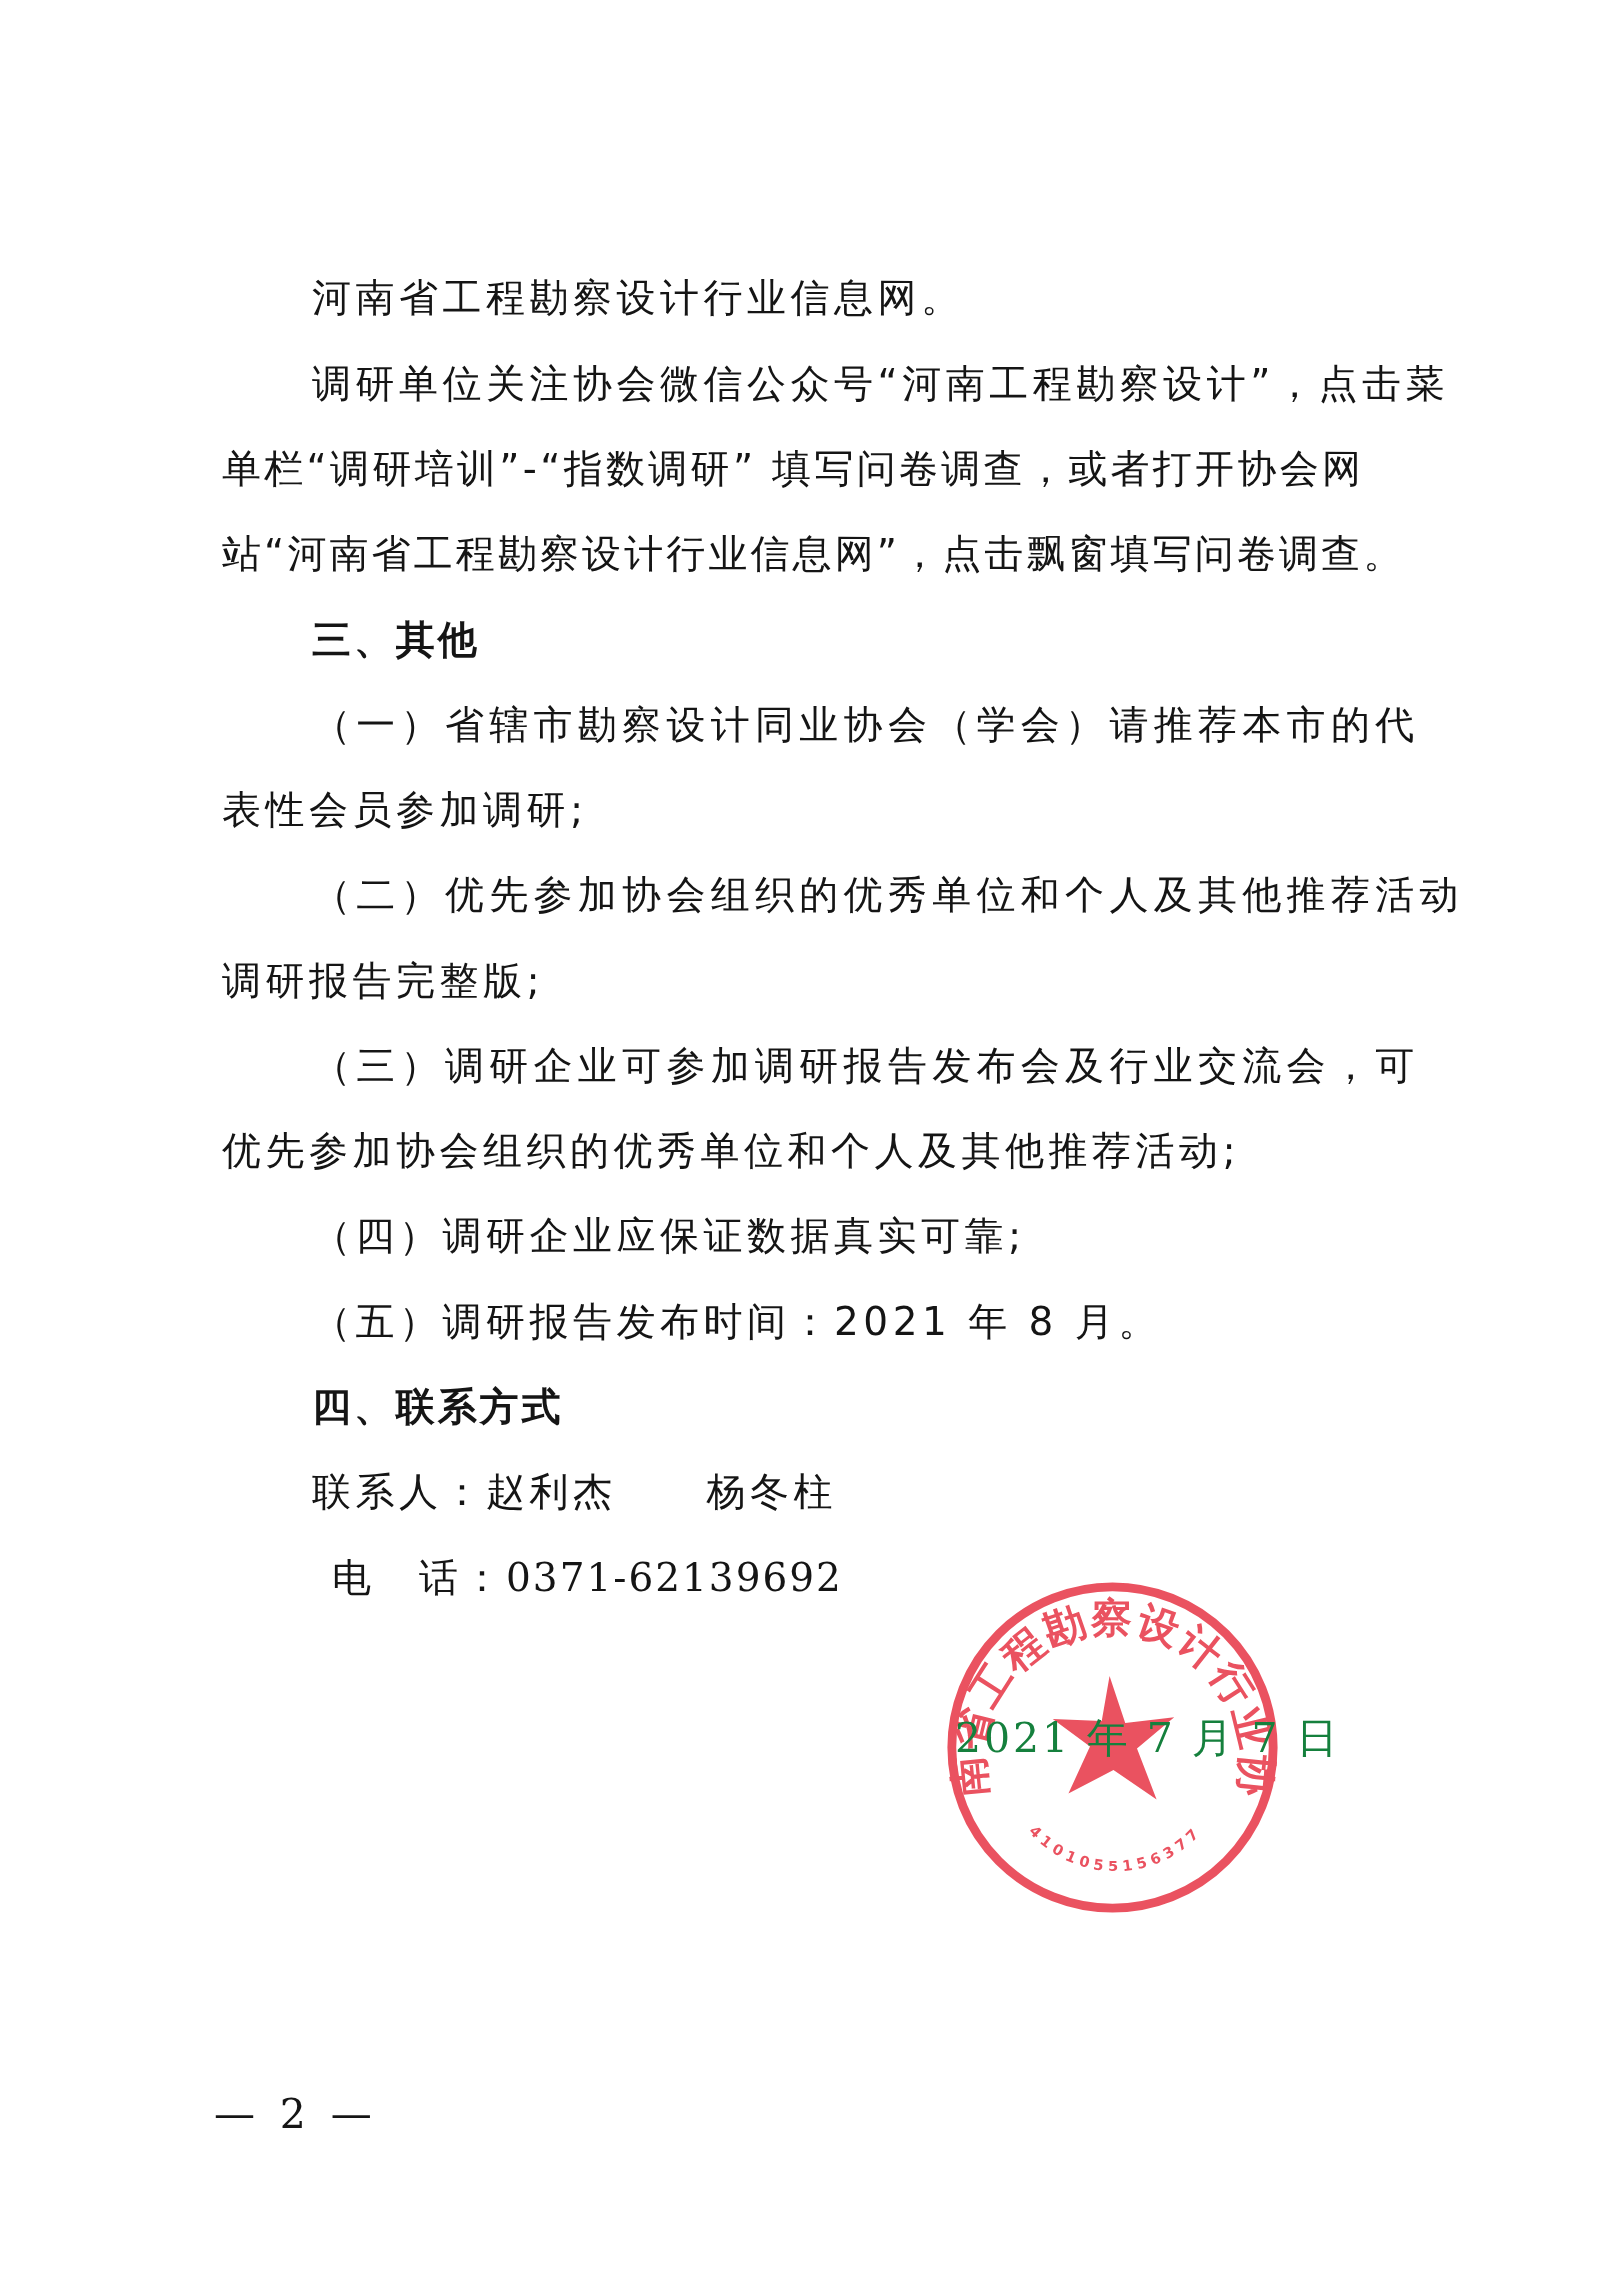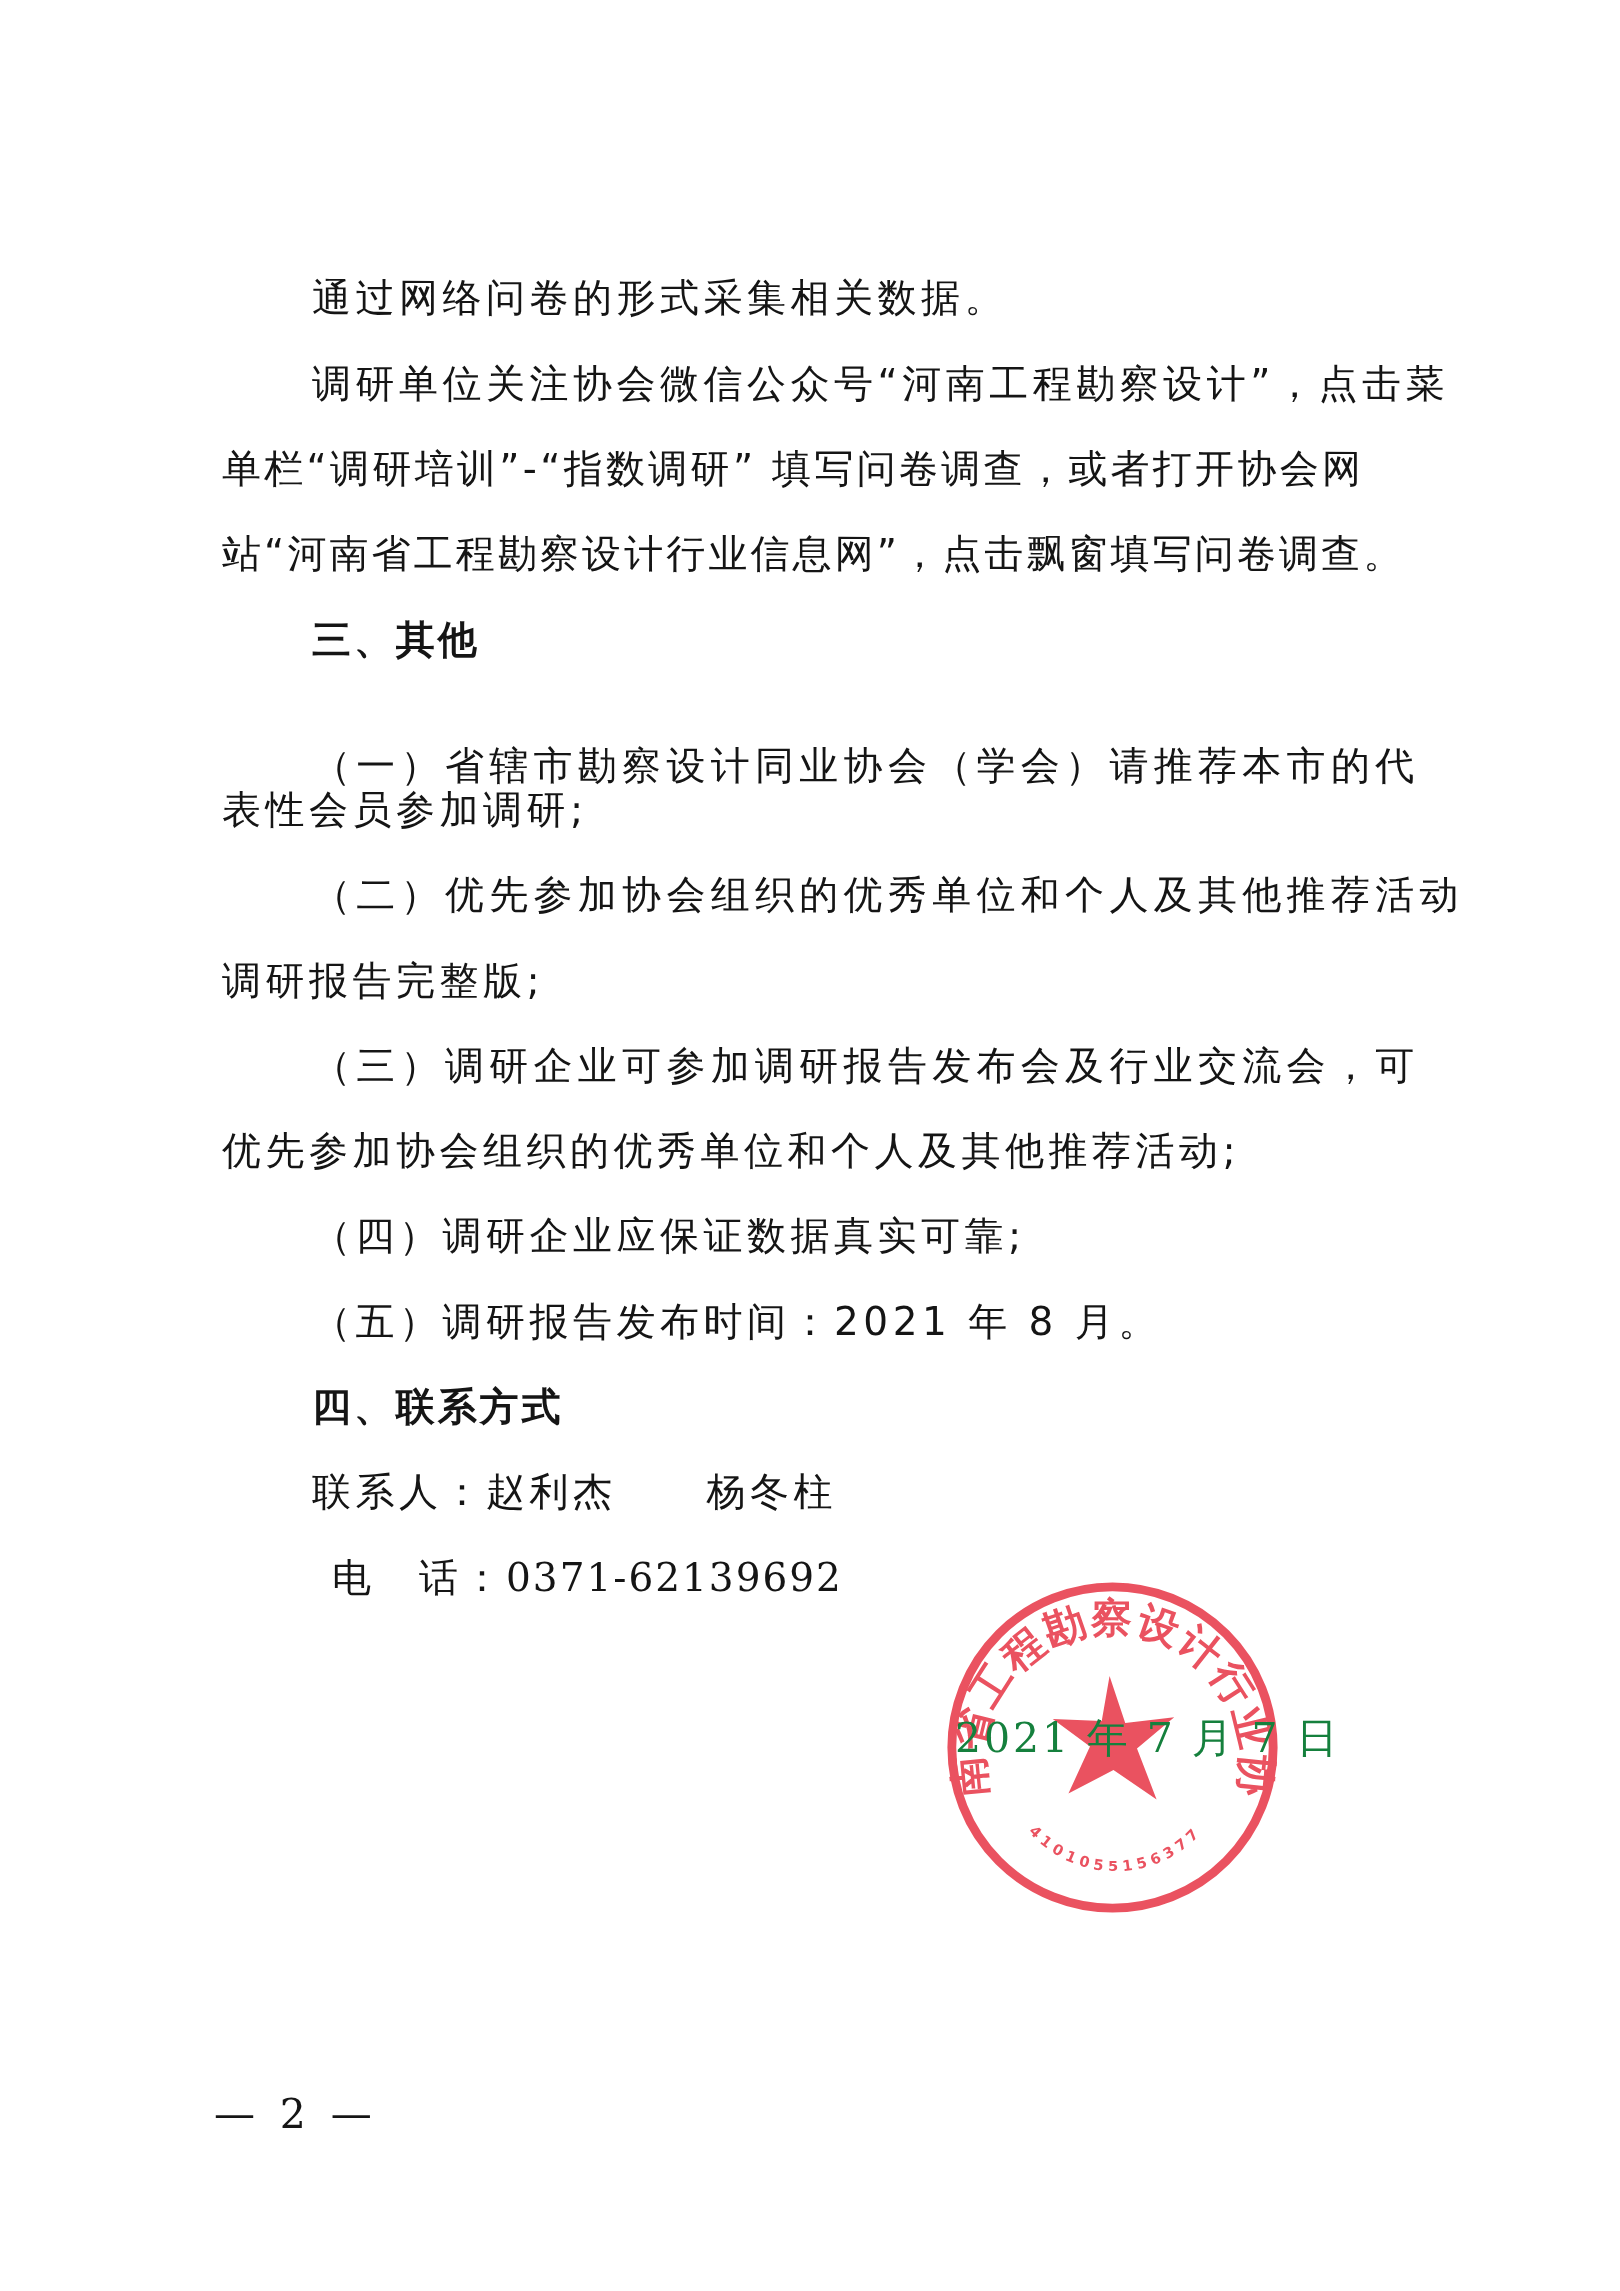--- a/index.html
+++ b/index.html
@@ -14,29 +14,29 @@
                font-size: 41px; line-height: 47px; letter-spacing: 2.9px; color: #15803d; z-index: 3; white-space: nowrap; }
   .stamp { position: absolute; left: 943px; top: 1578px; width: 339px; height: 339px; z-index: 2; opacity: 0.9; }
   .page-num { position: absolute; left: 214px; top: 2091px; font-family: "DejaVu Serif", serif;
               font-size: 41px; line-height: 47px; letter-spacing: 5.9px; white-space: nowrap; }
 </style>
 </head>
 <body>
 
 <div class="page">
 
-  <div class="line indent" style="top:274px;">通过网络问卷的形式采集相关数据。</div>
+  <div class="line indent" style="top:274px;">河南省工程勘察设计行业信息网。</div>
 
   <div class="line indent" style="top:360px;">调研单位关注协会微信公众号“河南工程勘察设计”，点击菜</div>
   <div class="line" style="top:445px; letter-spacing:3.3px;">单栏“调研培训”-“指数调研” 填写问卷调查，或者打开协会网</div>
   <div class="line" style="top:530px; letter-spacing:3.1px;">站“河南省工程勘察设计行业信息网”，点击飘窗填写问卷调查。</div>
 
   <div class="line indent heading" style="top:616px;">三、其他</div>
 
-  <div class="line indent" style="top:742px; letter-spacing:5.3px;">（一）省辖市勘察设计同业协会（学会）请推荐本市的代</div>
+  <div class="line indent" style="top:701px; letter-spacing:5.3px;">（一）省辖市勘察设计同业协会（学会）请推荐本市的代</div>
   <div class="line" style="top:786px;">表性会员参加调研;</div>
 
   <div class="line indent" style="top:871px; letter-spacing:5.3px;">（二）优先参加协会组织的优秀单位和个人及其他推荐活动</div>
   <div class="line" style="top:957px;">调研报告完整版;</div>
 
   <div class="line indent" style="top:1042px; letter-spacing:5.3px;">（三）调研企业可参加调研报告发布会及行业交流会，可</div>
   <div class="line" style="top:1127px;">优先参加协会组织的优秀单位和个人及其他推荐活动;</div>
 
   <div class="line indent" style="top:1212px;">（四）调研企业应保证数据真实可靠;</div>
   <div class="line indent" style="top:1298px;">（五）调研报告发布时间：2021 年 8 月。</div>

